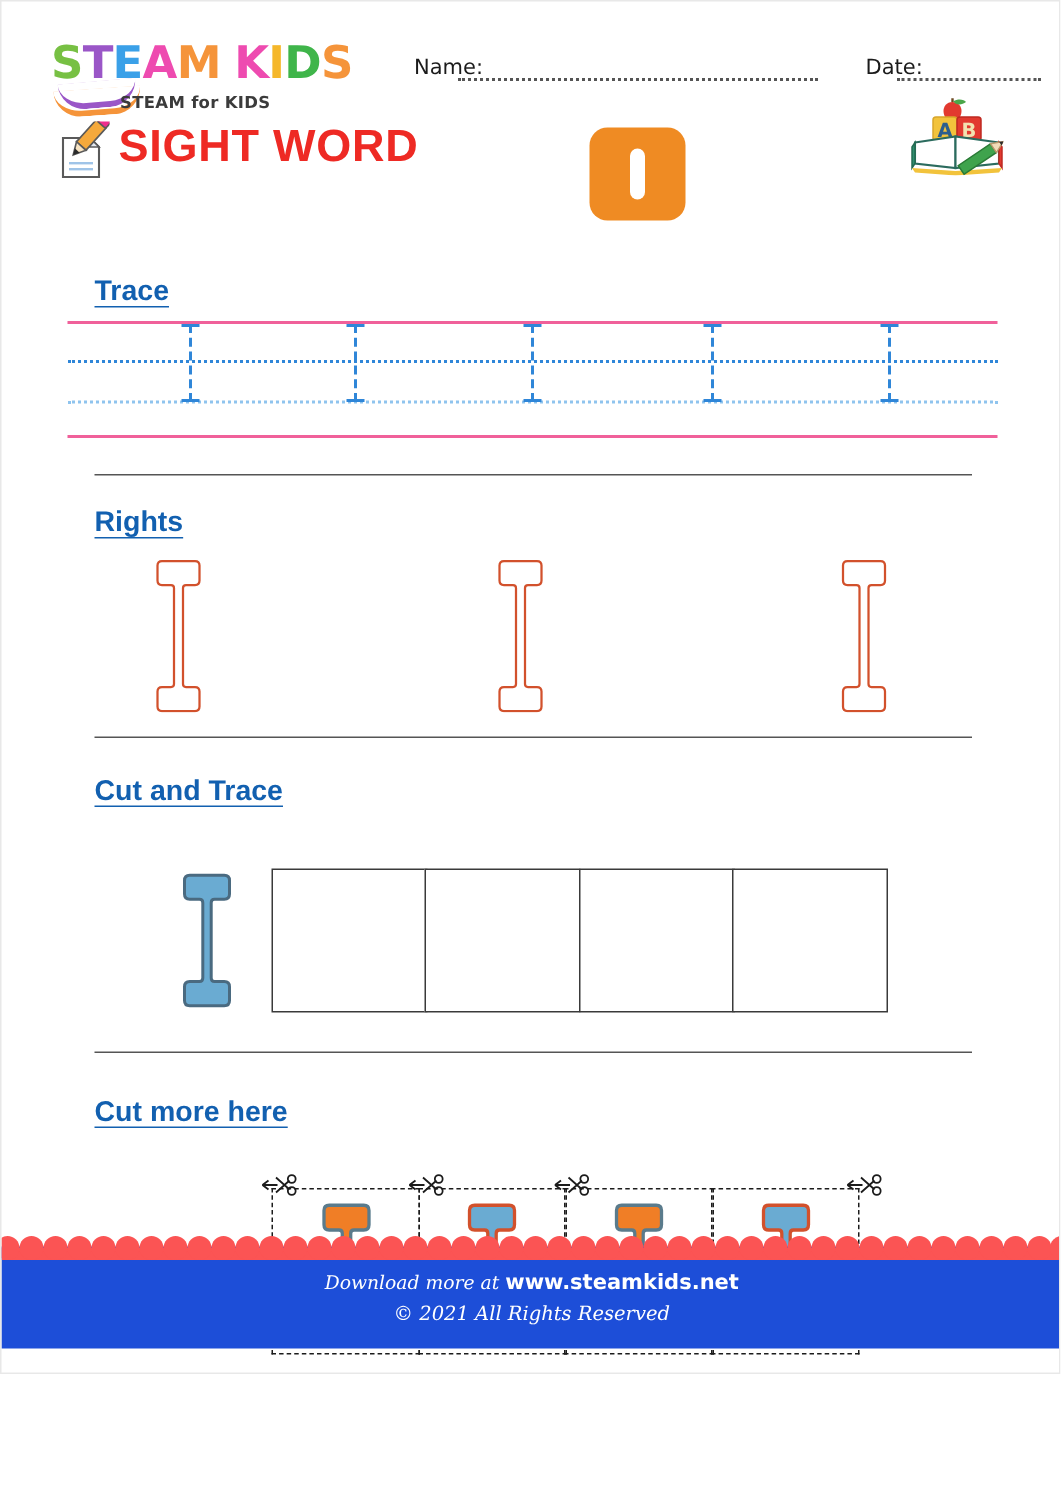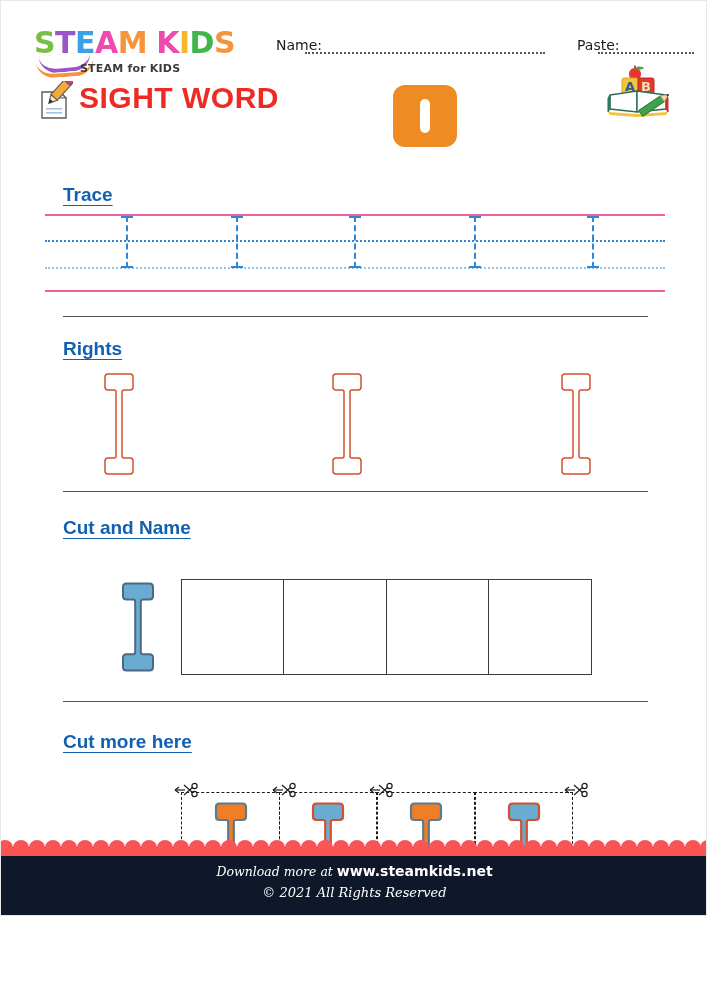--- a/index.html
+++ b/index.html
@@ -328,24 +328,24 @@
     top: -12px;
     width: 26px;
     height: 20px;
   }
   .scissors.last { left: auto; right: -17px; }
 
   
   #footer {
     position: absolute;
     left: 0;
-    bottom: 0;
+    bottom: 16px;
     width: 707px;
     height: 68px;
-    background: #0f172a;
+    background: #1d4ed8;
   }
   #footer-scallop {
     position: absolute;
     left: 0;
     top: -7px;
     width: 707px;
     height: 16px;
   }
   .footer-line {
     position: absolute;
@@ -383,21 +383,21 @@
         <span class="lg-s1">S</span><span class="lg-t">T</span><span class="lg-e">E</span><span class="lg-a">A</span><span class="lg-m">M</span><span class="lg-sp"></span><span class="lg-k">K</span><span class="lg-i">I</span><span class="lg-d">D</span><span class="lg-s2">S</span>
       </div>
       <div id="logo-swoosh-purple"></div>
       <div id="logo-swoosh-orange"></div>
       <div id="logo-tag">STEAM for KIDS</div>
     </div>
 
     <div id="name-row">
       <div class="field-label" id="name-label">Name:</div>
       <div class="field-line" id="name-line"></div>
-      <div class="field-label" id="date-label">Paste:</div>
+      <div class="field-label" id="date-label">Date:</div>
       <div class="field-line" id="date-line"></div>
     </div>
 
     <div id="title-row">
       <div id="pencil-icon">
         <svg width="42" height="40" viewBox="0 0 42 40">
           <path d="M11 11 L29 11 L35 17 L35 37 L11 37 Z" fill="#ffffff" stroke="#5a5a5a" stroke-width="1.4"></path>
           <path d="M29 11 L29 17 L35 17 Z" fill="#e4e9ef" stroke="#5a5a5a" stroke-width="1.1"></path>
           <rect x="15" y="27" width="16" height="1.6" fill="#9fc4e8"></rect>
           <rect x="15" y="31" width="16" height="1.6" fill="#9fc4e8"></rect>
@@ -493,21 +493,21 @@
       </svg>
     </div>
     <div class="outline-i" style="left:491px">
       <svg width="44" height="102" viewBox="0 0 44 102">
         <path d="M8 4 Q8 1 11 1 L33 1 Q36 1 36 4 L36 14 Q36 17 33 17 L27 17 Q25 17 25 19 L25 83 Q25 85 27 85 L33 85 Q36 85 36 88 L36 98 Q36 101 33 101 L11 101 Q8 101 8 98 L8 88 Q8 85 11 85 L17 85 Q19 85 19 83 L19 19 Q19 17 17 17 L11 17 Q8 17 8 14 Z" fill="none" stroke="#d2512c" stroke-width="1.5"></path>
       </svg>
     </div>
   </div>
 
   <div class="divider" id="cutpaste-div"></div>
-  <div class="section-head" id="cutpaste-head">Cut and Name</div>
+  <div class="section-head" id="cutpaste-head">Cut and Trace</div>
 
   <div id="cutpaste-area">
     <div id="cp-letter">
       <svg width="38" height="90" viewBox="0 0 38 90">
         <path d="M4 5 Q4 1.5 7.5 1.5 L30.5 1.5 Q34 1.5 34 5 L34 14 Q34 17.5 30.5 17.5 L24 17.5 Q21.8 17.5 21.8 19.8 L21.8 70 Q21.8 72.3 24 72.3 L30.5 72.3 Q34 72.3 34 75.8 L34 85 Q34 88.5 30.5 88.5 L7.5 88.5 Q4 88.5 4 85 L4 75.8 Q4 72.3 7.5 72.3 L14 72.3 Q16.2 72.3 16.2 70 L16.2 19.8 Q16.2 17.5 14 17.5 L7.5 17.5 Q4 17.5 4 14 Z" fill="#6aabd2" stroke="#4a6a80" stroke-width="2"></path>
       </svg>
     </div>
     <div id="cp-boxes">
       <div class="cp-box"></div>
       <div class="cp-box"></div>

